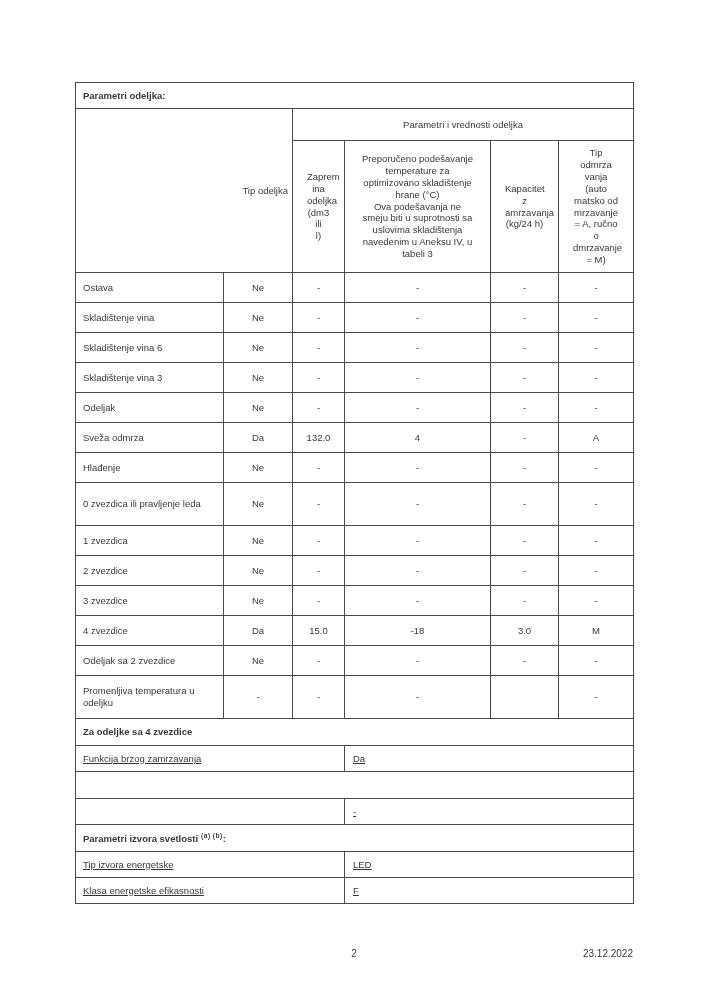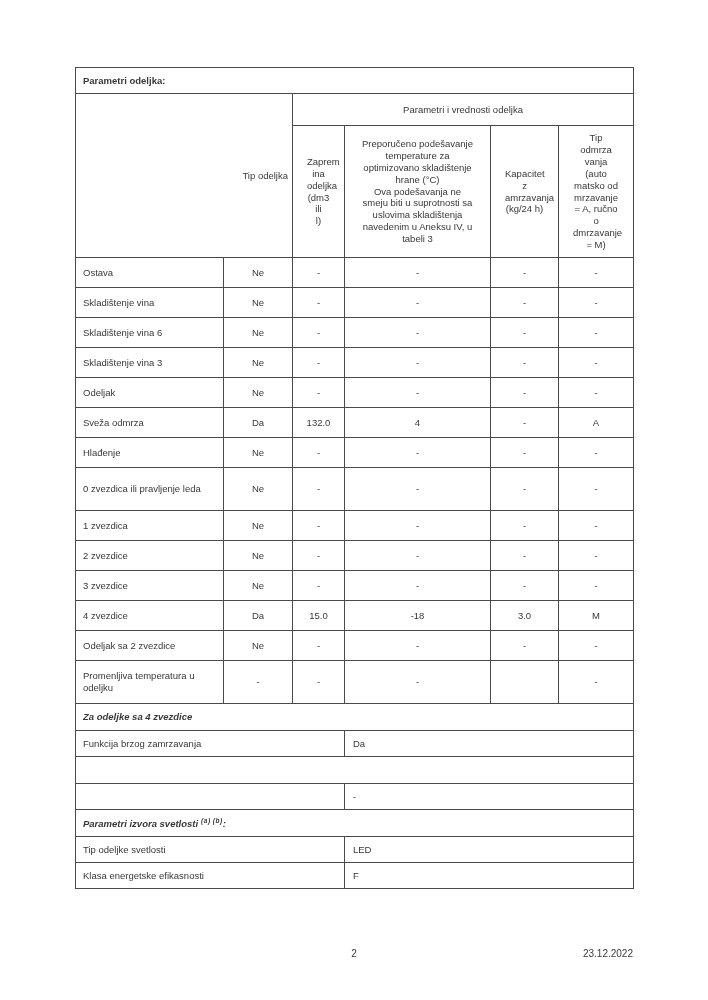--- a/index.html
+++ b/index.html
@@ -6,41 +6,41 @@
   html, body { background: #ffffff; }
   body {
     width: 708px; height: 1000px;
     position: relative;
     font-family: "Liberation Sans", sans-serif;
     color: #353535;
   }
   .page { position: absolute; inset: 0; background: #ffffff; }
 
   table.doc {
-    position: absolute; left: 75px; top: 67px;
+    position: absolute; left: 75px; top: 82px;
     width: 558px;
     border-collapse: collapse;
     table-layout: fixed;
   }
   table.doc td {
     border: 1px solid #4a4a4a;
     font-size: 9.5px;
     line-height: 1.25;
     color: #383838;
     vertical-align: middle;
     overflow: hidden;
   }
   
   tr.rh26 { height: 26px; }
   tr.rh32 { height: 32px; }
   tr.rh132 { height: 132px; }
   tr.rh30 { height: 30px; }
   tr.rh43 { height: 43px; margin-left: 26px; }
-  tr.rh27 { height: 27px; font-style: italic; }
-  tr.rh33 { height: 26px; }
+  tr.rh27 { height: 27px; }
+  tr.rh33 { height: 26px; text-decoration: underline; }
 
   td.sec {
     font-weight: bold;
     font-size: 10px;
     color: #222222;
     padding: 2px 7px;
     text-align: left;
   }
   td.lbl { text-align: left; padding: 2px 7px; }
   td.val { text-align: center; padding: 2px 2px; }
@@ -276,21 +276,21 @@
     <tr class="rh33">
       <td colspan="3" class="b-lbl"></td>
       <td colspan="3" class="b-val">-</td>
     </tr>
 
     <tr class="rh27">
       <td colspan="6" class="sec"><span>Parametri izvora svetlosti</span><sup class="fn">(a) (b)</sup><span>:</span></td>
     </tr>
 
     <tr class="rh33">
-      <td colspan="3" class="b-lbl">Tip odeljke svetlosti</td>
+      <td colspan="3" class="b-lbl">Tip izvora energetske</td>
       <td colspan="3" class="b-val">LED</td>
     </tr>
 
     <tr class="rh33">
       <td colspan="3" class="b-lbl">Klasa energetske efikasnosti</td>
       <td colspan="3" class="b-val">F</td>
     </tr>
   </tbody>
     </table>
 

